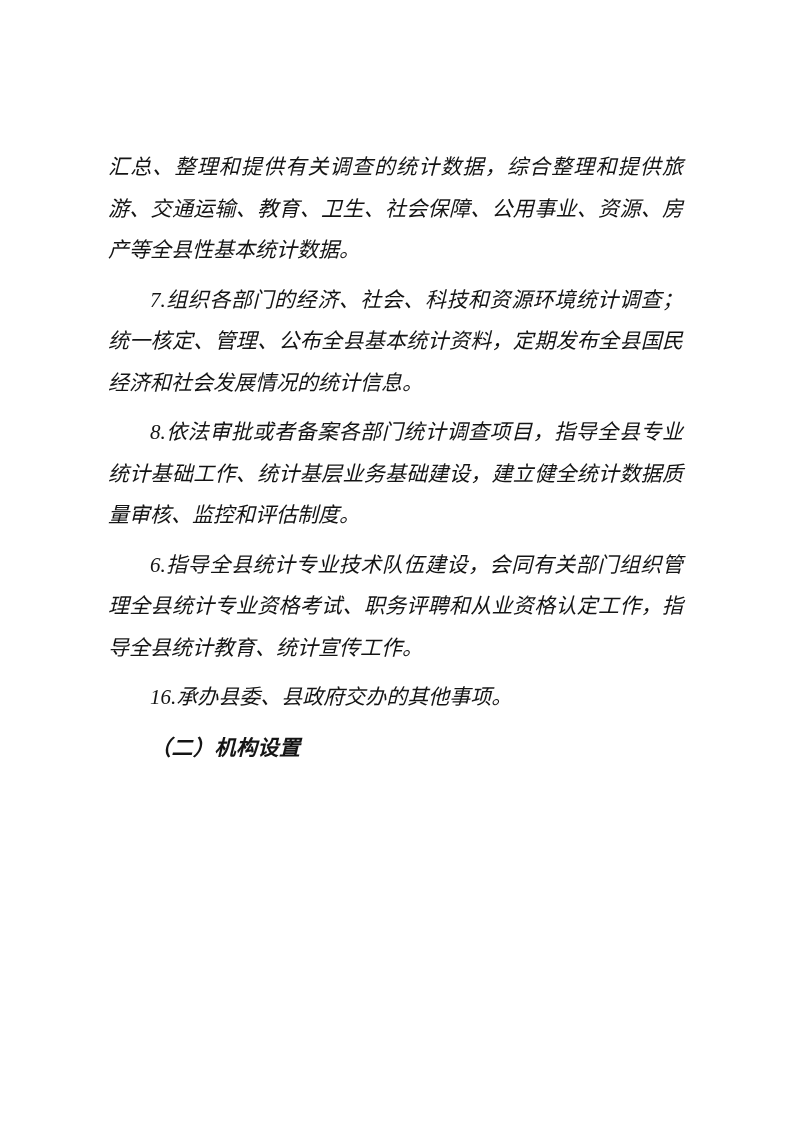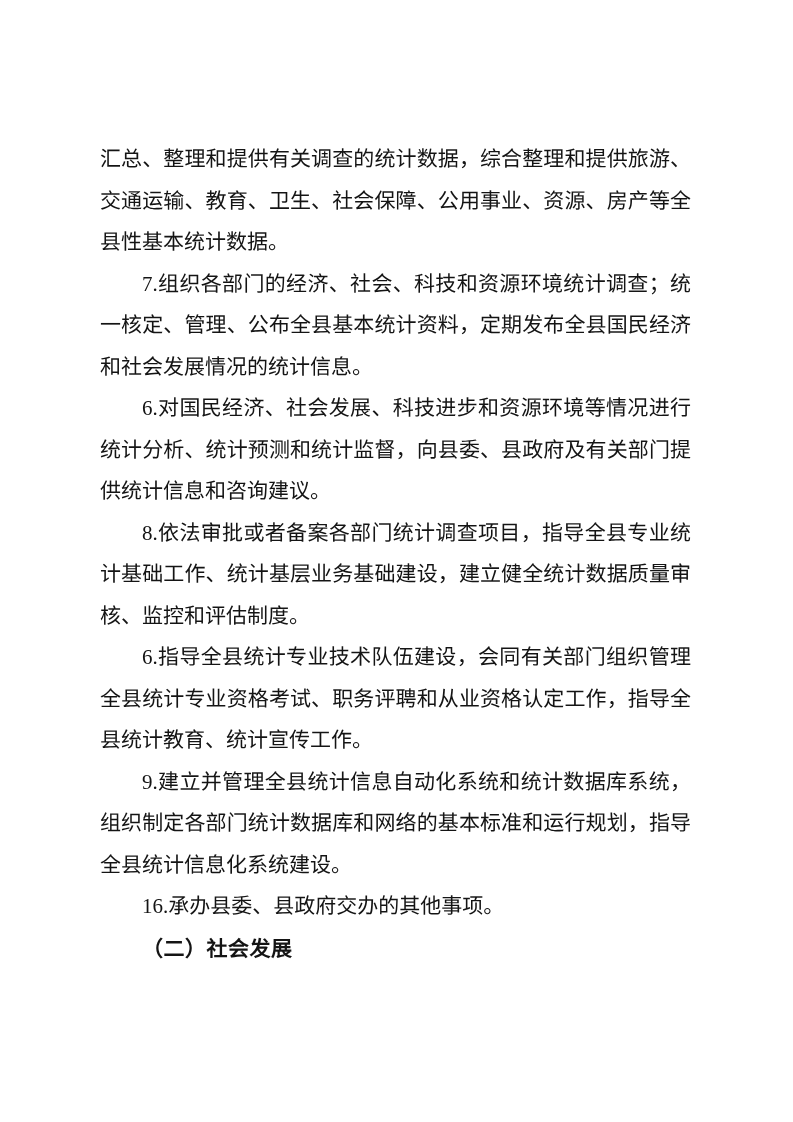--- a/index.html
+++ b/index.html
@@ -15,25 +15,26 @@
     background: #ffffff;
     box-sizing: border-box;
     padding: 139px 102px 0 100px;
     font-family: "Liberation Serif", "DejaVu Serif", serif;
     font-size: 21px;
     line-height: 41.5px;
     color: #141414;
     overflow: hidden;
   }
   .page p {
-    margin: 0;
+    margin: 8px;
     padding: 0;
     text-align: justify;
     text-justify: inter-ideograph;
     line-break: strict;
+    font-style: italic;
   }
   .para-indent {
     text-indent: 2em;
   }
   .para-continuation {
     text-indent: 0;
   }
   .section-heading {
     text-indent: 2em;
     font-weight: bold;
@@ -42,24 +43,22 @@
   }
 </style>
 </head>
 <body>
 
 <div class="page">
   <p class="para-continuation">汇总、整理和提供有关调查的统计数据，综合整理和提供旅游、交通运输、教育、卫生、社会保障、公用事业、资源、房产等全县性基本统计数据。</p>
 
   <p class="para-indent">7.组织各部门的经济、社会、科技和资源环境统计调查；统一核定、管理、公布全县基本统计资料，定期发布全县国民经济和社会发展情况的统计信息。</p>
 
-  <p class="para-indent">6.对国民经济、社会发展、科技进步和资源环境等情况进行统计分析、统计预测和统计监督，向县委、县政府及有关部门提供统计信息和咨询建议。</p>
 
   <p class="para-indent">8.依法审批或者备案各部门统计调查项目，指导全县专业统计基础工作、统计基层业务基础建设，建立健全统计数据质量审核、监控和评估制度。</p>
 
   <p class="para-indent">6.指导全县统计专业技术队伍建设，会同有关部门组织管理全县统计专业资格考试、职务评聘和从业资格认定工作，指导全县统计教育、统计宣传工作。</p>
 
-  <p class="para-indent">9.建立并管理全县统计信息自动化系统和统计数据库系统，组织制定各部门统计数据库和网络的基本标准和运行规划，指导全县统计信息化系统建设。</p>
 
   <p class="para-indent">16.承办县委、县政府交办的其他事项。</p>
 
-  <p class="section-heading">（二）社会发展</p>
+  <p class="section-heading">（二）机构设置</p>
 </div>
 
 </body></html>

